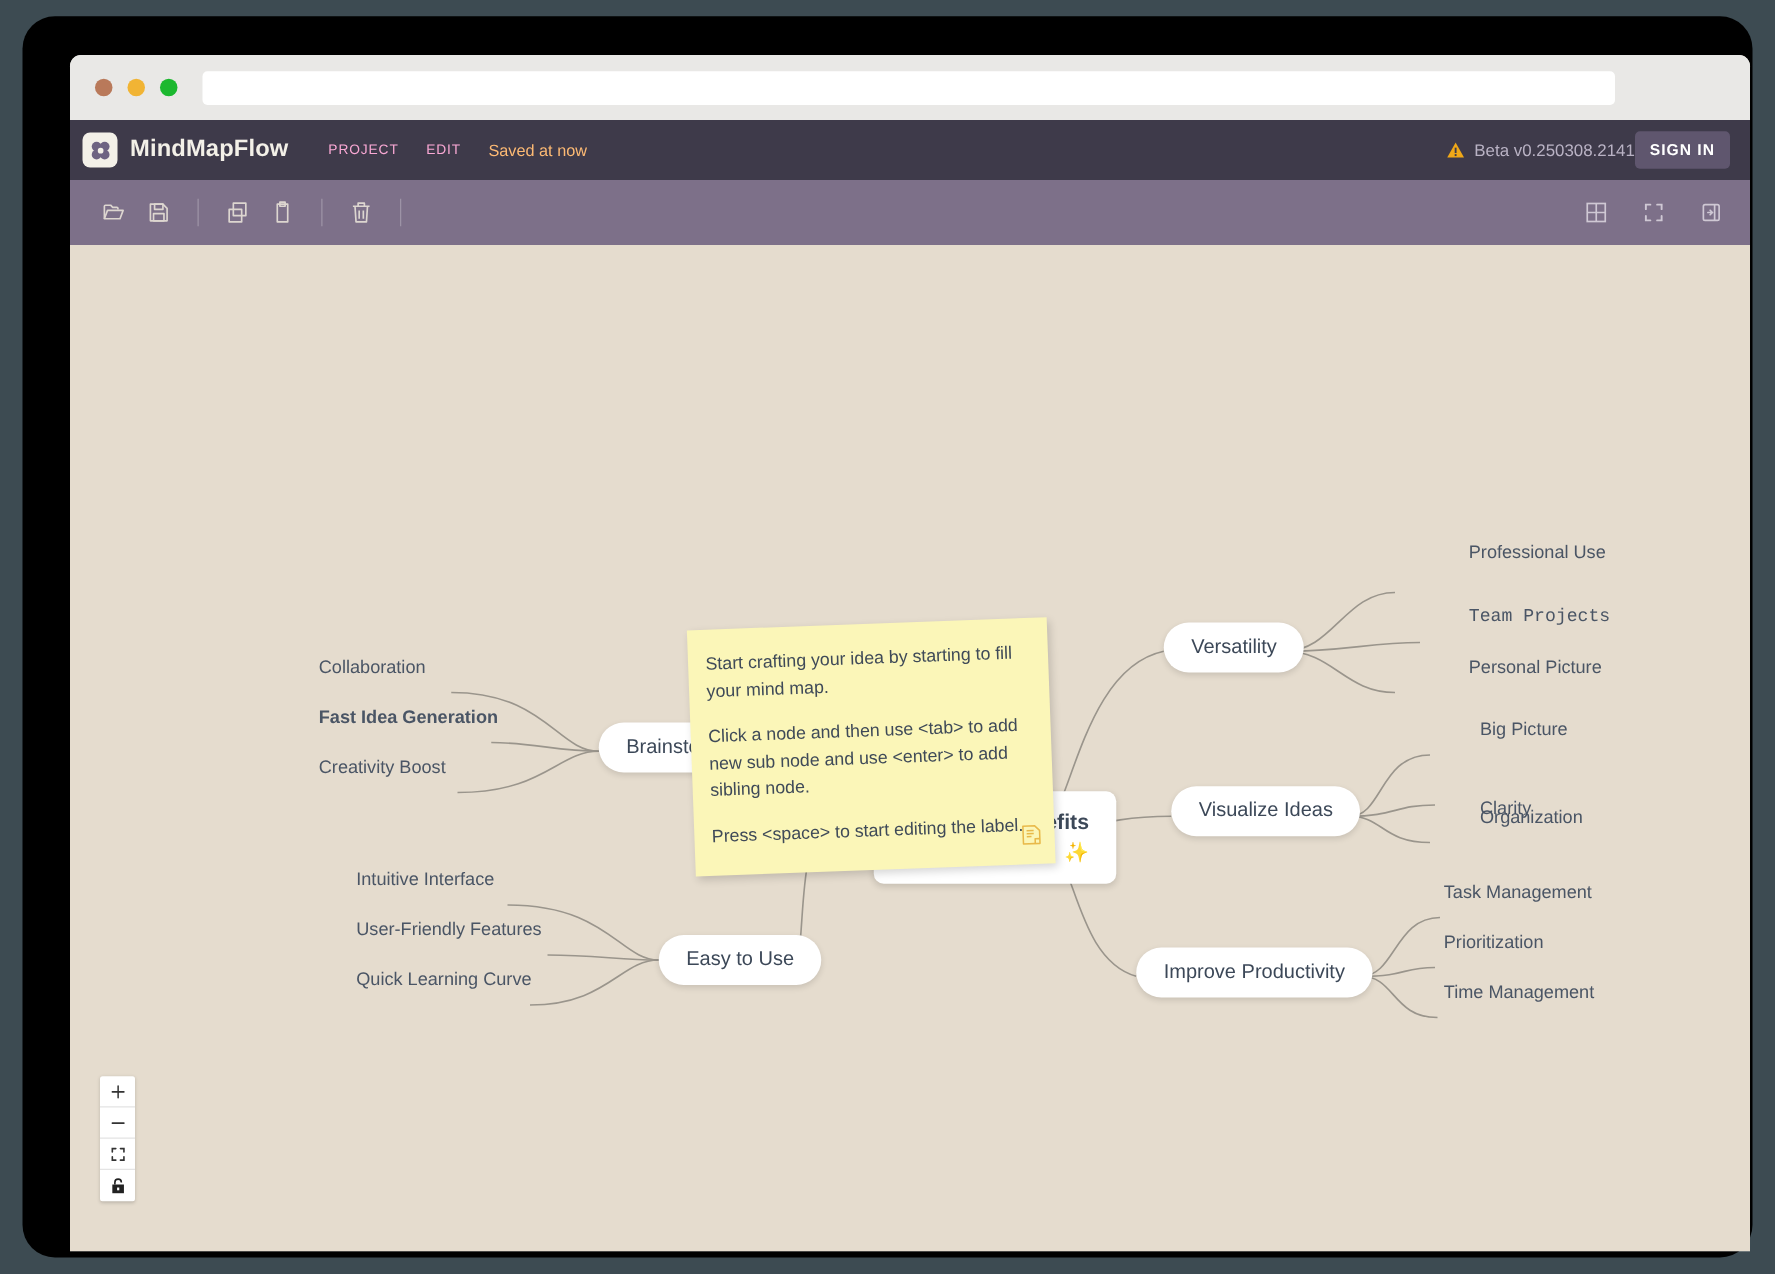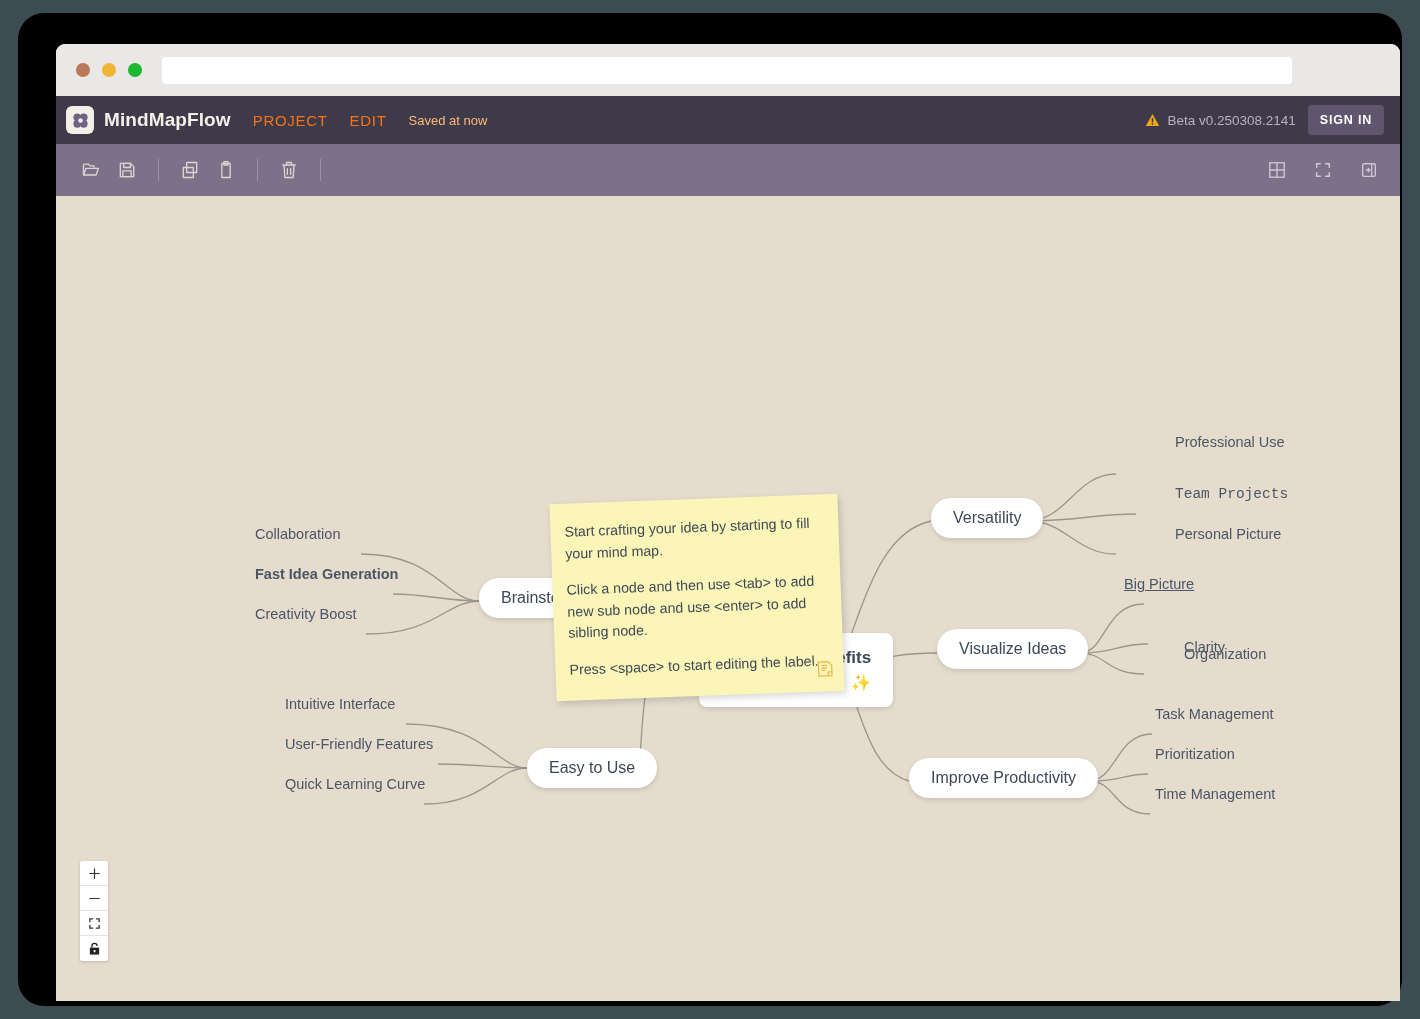--- a/index.html
+++ b/index.html
@@ -70,38 +70,37 @@
     border-radius: 6px;
     display: flex; align-items: center; justify-content: center;
     margin-right: 10px;
     flex: 0 0 auto;
   }
   #app-title {
     color: #f3f0e8;
     font-size: 19px;
     font-weight: bold;
     letter-spacing: .1px;
-    margin-right: 22px;
+    margin-right: 32px;
   }
   .menu-item {
-    color: #f97316;
-    font-size: 15px;
+    color: #f9a8d4;
+    font-size: 11px;
     letter-spacing: .7px;
     margin-right: 22px;
     cursor: pointer;
   }
   #saved-status {
     color: #fdba74;
     font-size: 13px;
   }
   #header-right {
     margin-left: auto;
     display: flex;
     align-items: center;
-    gap: 12px;
   }
   #beta-badge {
     display: flex; align-items: center; gap: 7px;
     color: #b9b2c4;
     font-size: 13.5px;
   }
   #signin-button {
     background: #5f566e;
     color: #ffffff;
     font-size: 12.5px;
@@ -377,21 +376,21 @@
         <span>Brainstorm Efficiently</span>
       </div>
       <div class="node branch" style="left:471px; top:552px;">
         <span>Easy to Use</span>
       </div>
 
       <div class="leaf" style="left:1119px; top:238px;">Professional Use</div>
       <div class="leaf" style="left:1119px; top:290px;font-family:Liberation Mono, monospace;">Team Projects</div>
       <div class="leaf" style="left:1119px; top:330px;">Personal Picture</div>
 
-      <div class="leaf" style="left:1068px; top:380px;text-decoration:underline;">Big Picture</div>
+      <div class="leaf" style="left:1128px; top:380px;">Big Picture</div>
       <div class="leaf" style="left:1128px; top:443px;">Clarity</div>
       <div class="leaf" style="left:1128px; top:450px;">Organization</div>
 
       <div class="leaf" style="left:1099px; top:510px;">Task Management</div>
       <div class="leaf" style="left:1099px; top:550px;">Prioritization</div>
       <div class="leaf" style="left:1099px; top:590px;">Time Management</div>
 
       <div class="leaf" style="left:199px; top:330px;">Collaboration</div>
       <div class="leaf" style="left:199px; top:370px;font-weight:bold;">Fast Idea Generation</div>
       <div class="leaf" style="left:199px; top:410px;">Creativity Boost</div>

